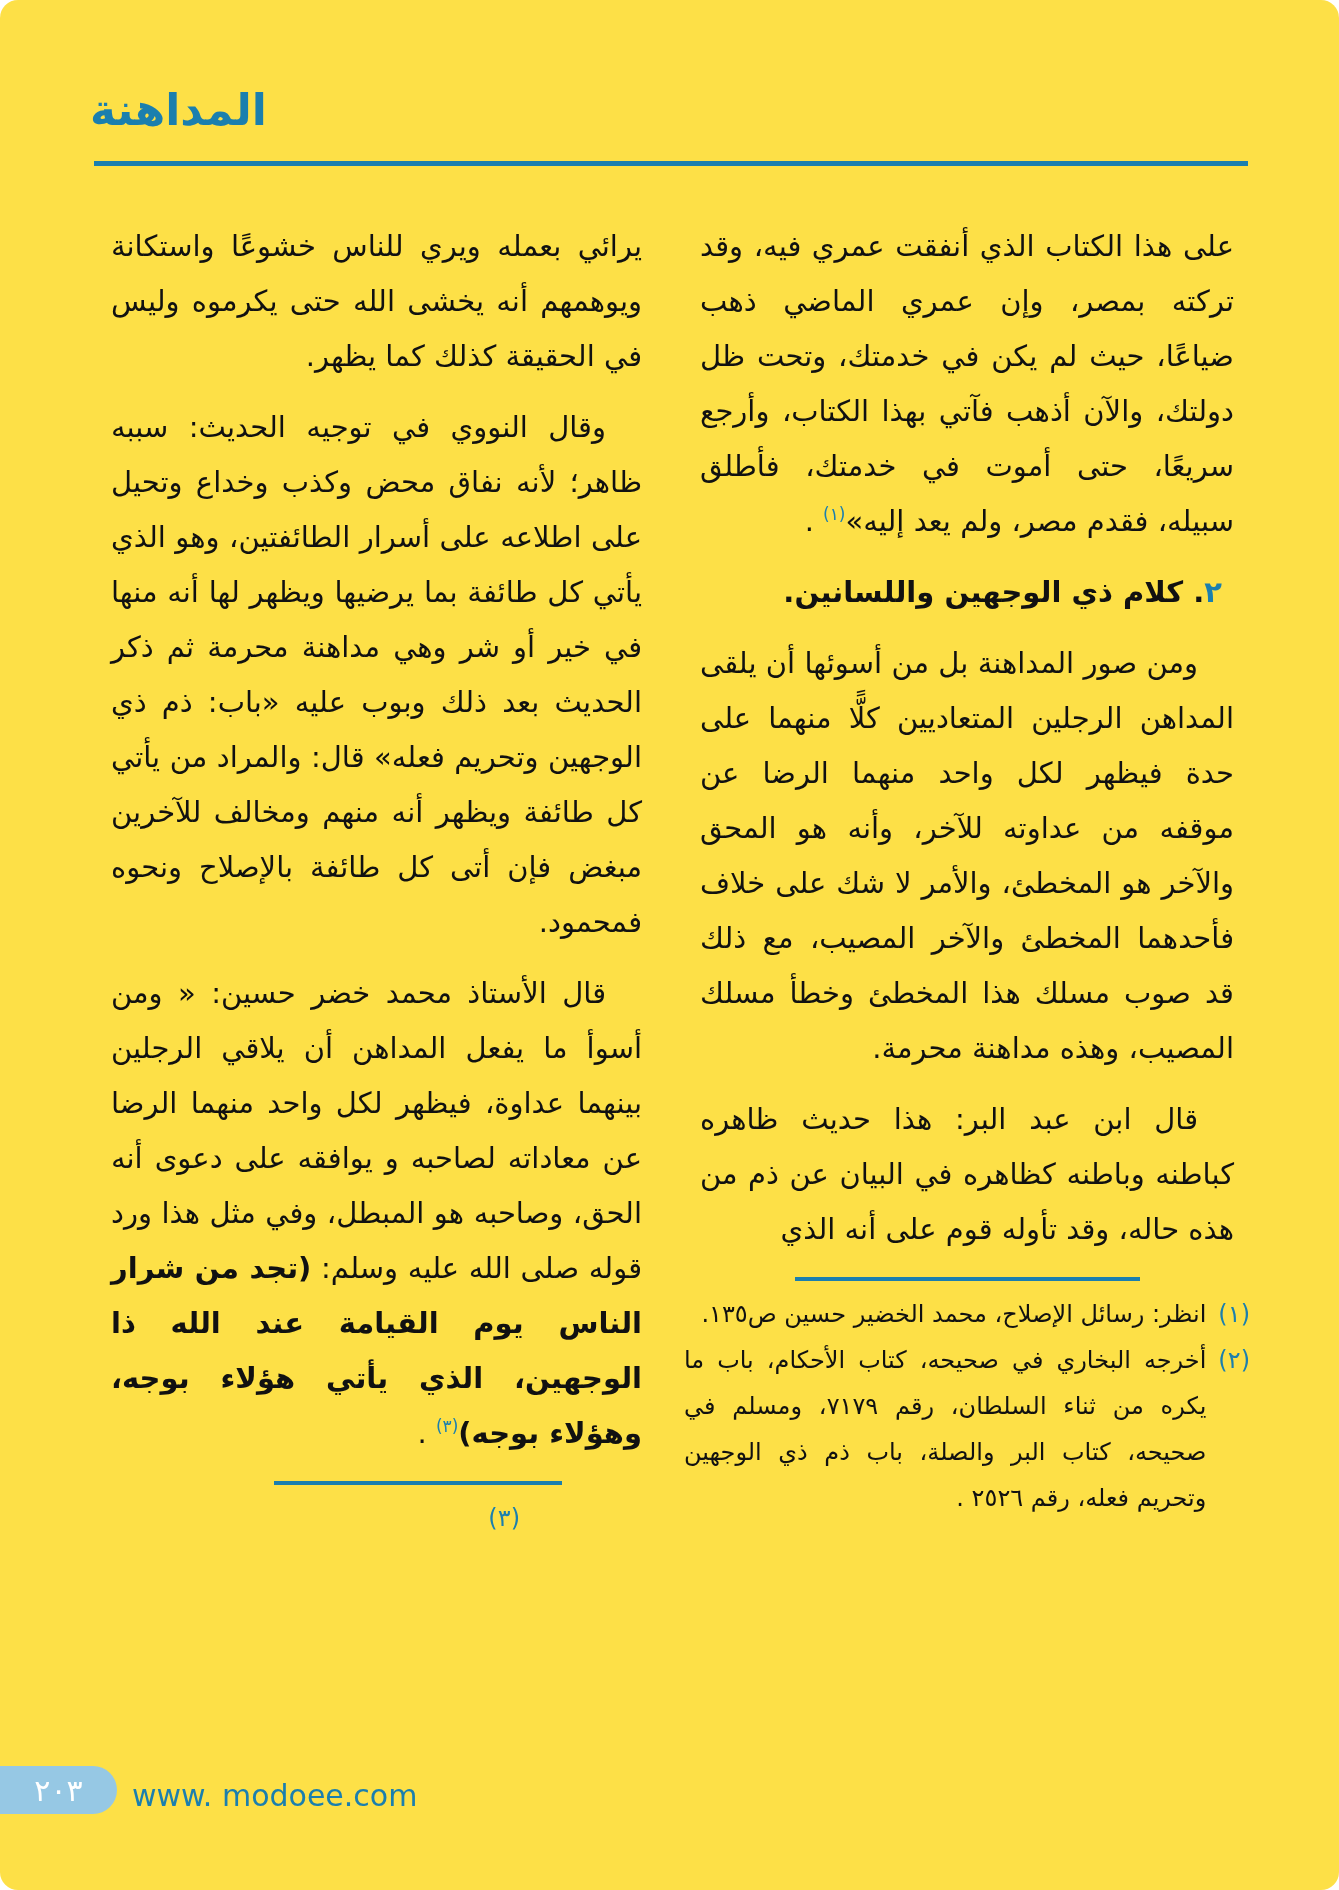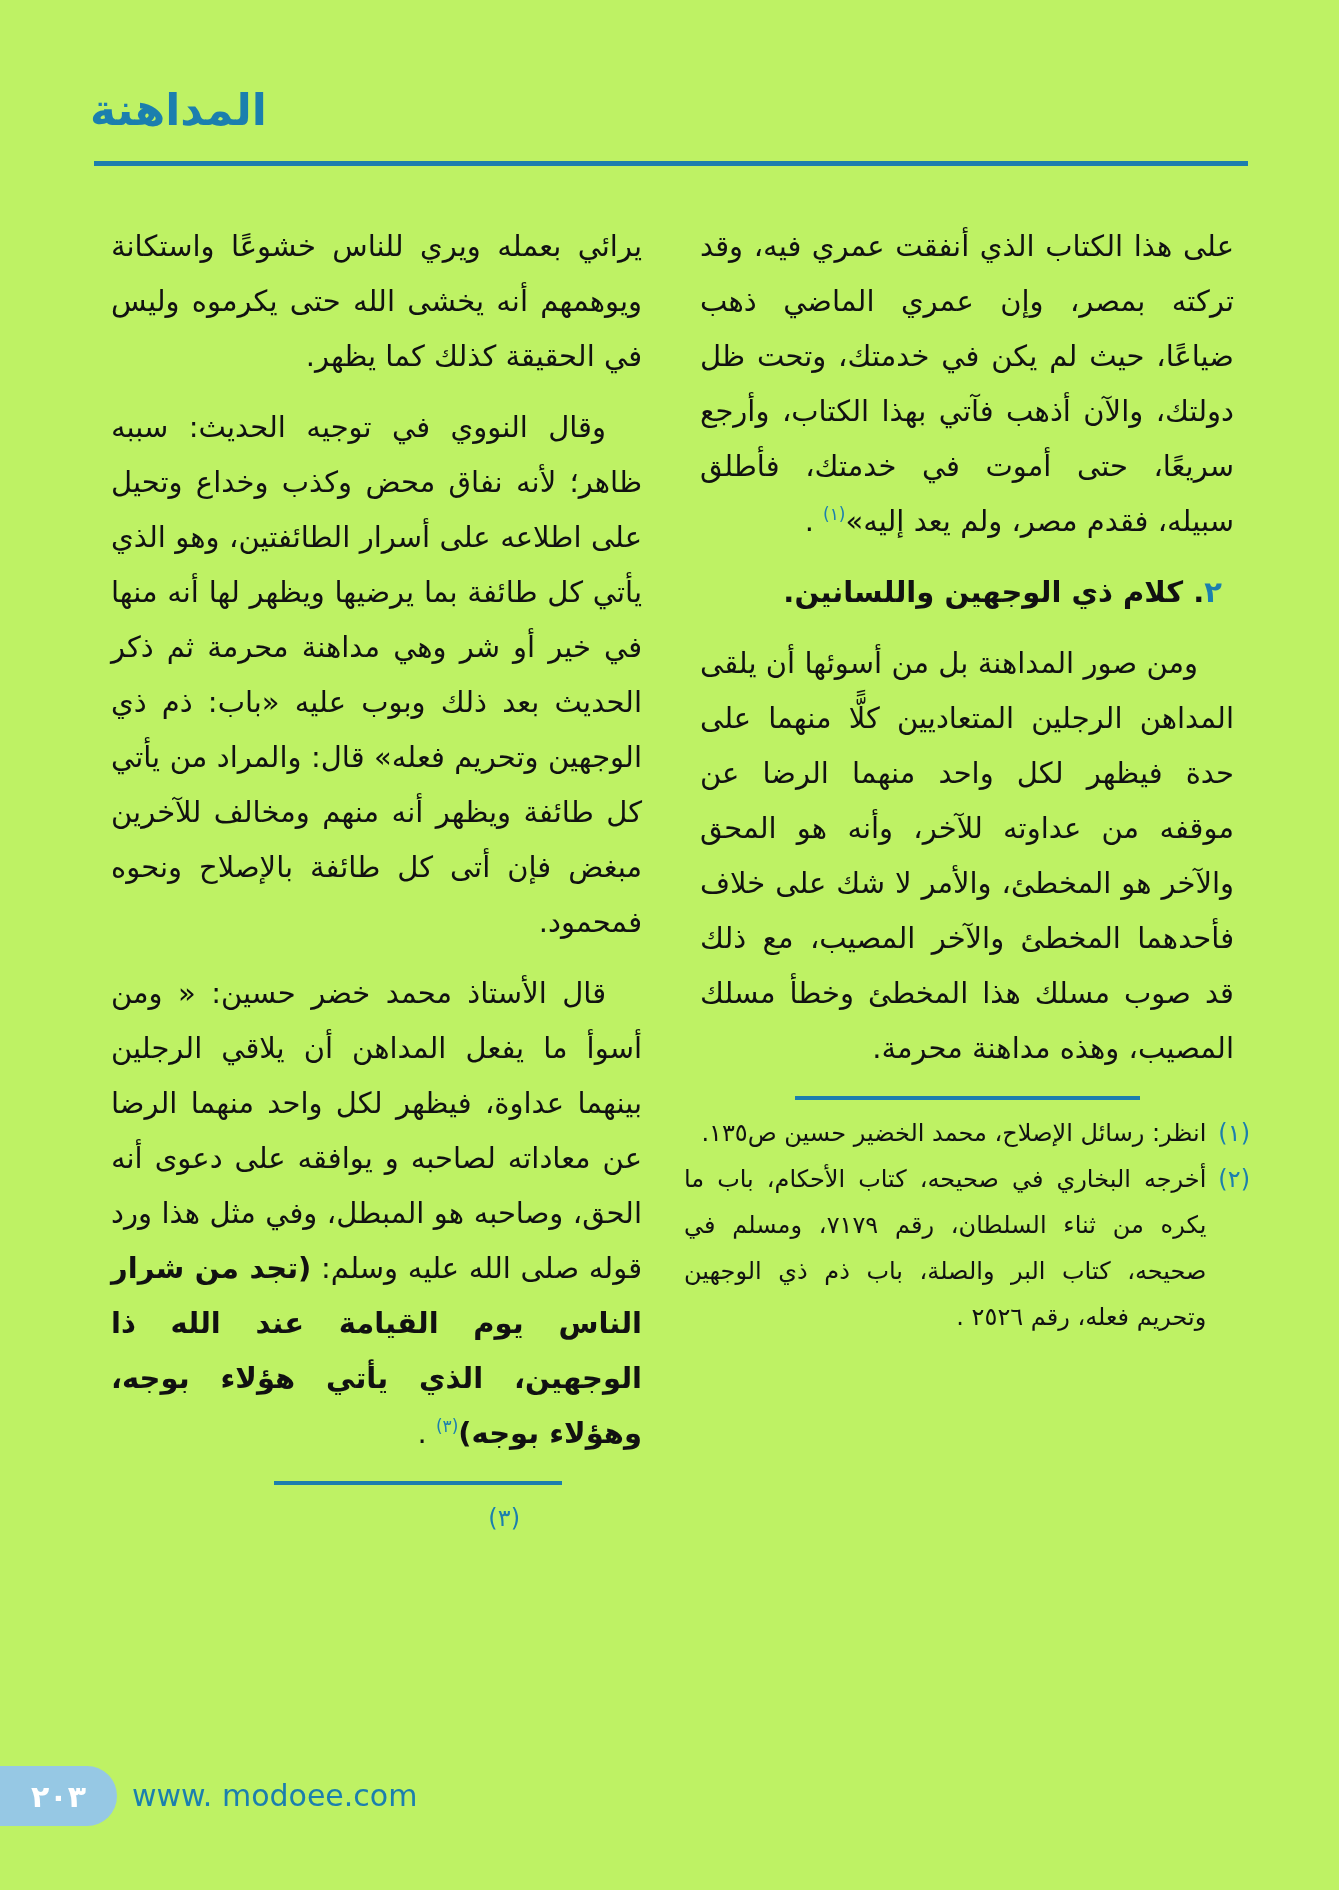--- a/index.html
+++ b/index.html
@@ -4,24 +4,25 @@
 <style>
   :root{
     --accent:#1b7fae;
     --pill:#96c8e4;
     --ink:#111111;
   }
   html,body{margin:0;padding:0;background:#ffffff;}
   .page{
     position:relative;
     width:1339px;height:1890px;
-    background:#bef264;
+    background:#fde047;
     font-family:"DejaVu Sans",sans-serif;
     color:var(--ink);
     overflow:hidden;
+    border-radius:18px;
   }
   .title{
     position:absolute;left:90px;top:84px;
     font-size:44px;font-weight:bold;color:var(--accent);
     direction:rtl;
   }
   .header-rule{
     position:absolute;left:94px;top:161px;width:1154px;height:5px;
     background:var(--accent);
   }
@@ -49,25 +50,25 @@
     width:288px;margin:20px 96px 10px auto;
   }
   .footnotes{
     font-size:24px;line-height:46px;
   }
   .col-left .footnotes{padding-right:138px;}
   .fn{display:flex;gap:12px;}
   .fn-marker{color:var(--accent);white-space:nowrap;}
   .fn-text{flex:1;}
   .pill{
-    position:absolute;left:0;top:1766px;width:117px;height:60px;
+    position:absolute;left:0;top:1766px;width:117px;height:48px;
     background:var(--pill);
     border-radius:0 34px 34px 0;
     display:flex;align-items:center;justify-content:center;
-    color:#ffffff;font-size:30px;font-weight:bold;
+    color:#ffffff;font-size:30px;font-weight:normal;
     direction:rtl;
   }
   .website{
     position:absolute;left:132px;top:1778px;
     color:var(--accent);font-size:30px;
     direction:ltr;
   }
 </style>
 </head>
 <body>
@@ -78,20 +79,21 @@
   <div class="header-rule"></div>
 
   <div class="col col-right">
     <p><span>على هذا الكتاب الذي أنفقت عمري فيه، وقد تركته بمصر، وإن عمري الماضي ذهب ضياعًا، حيث لم يكن في خدمتك، وتحت ظل دولتك، والآن أذهب فآتي بهذا الكتاب، وأرجع سريعًا، حتى أموت في خدمتك، فأطلق سبيله، فقدم مصر، ولم يعد إليه»</span><sup class="fnref">(١)</sup><span> .</span></p>
 
     <p class="heading"><span class="num">٢</span><span>. كلام ذي الوجهين واللسانين.</span></p>
 
     <p class="indent"><span>ومن صور المداهنة بل من أسوئها أن يلقى المداهن الرجلين المتعاديين كلًّا منهما على حدة فيظهر لكل واحد منهما الرضا عن موقفه من عداوته للآخر، وأنه هو المحق والآخر هو المخطئ، والأمر لا شك على خلاف فأحدهما المخطئ والآخر المصيب، مع ذلك قد صوب مسلك هذا المخطئ وخطأ مسلك المصيب، وهذه مداهنة محرمة.</span></p>
 
 
+    <p class="indent"><span>قال ابن عبد البر: هذا حديث ظاهره كباطنه وباطنه كظاهره في البيان عن ذم من هذه حاله، وقد تأوله قوم على أنه الذي</span></p>
 
     <div class="fn-sep"></div>
     <div class="footnotes">
       <div class="fn">
         <span class="fn-marker">(١)</span>
         <span class="fn-text">انظر: رسائل الإصلاح، محمد الخضير حسين ص١٣٥.</span>
       </div>
       <div class="fn">
         <span class="fn-marker">(٢)</span>
         <span class="fn-text">أخرجه البخاري في صحيحه، كتاب الأحكام، باب ما يكره من ثناء السلطان،  رقم ٧١٧٩، ومسلم في صحيحه، كتاب البر والصلة، باب ذم ذي الوجهين وتحريم فعله، رقم ٢٥٢٦ .</span>

